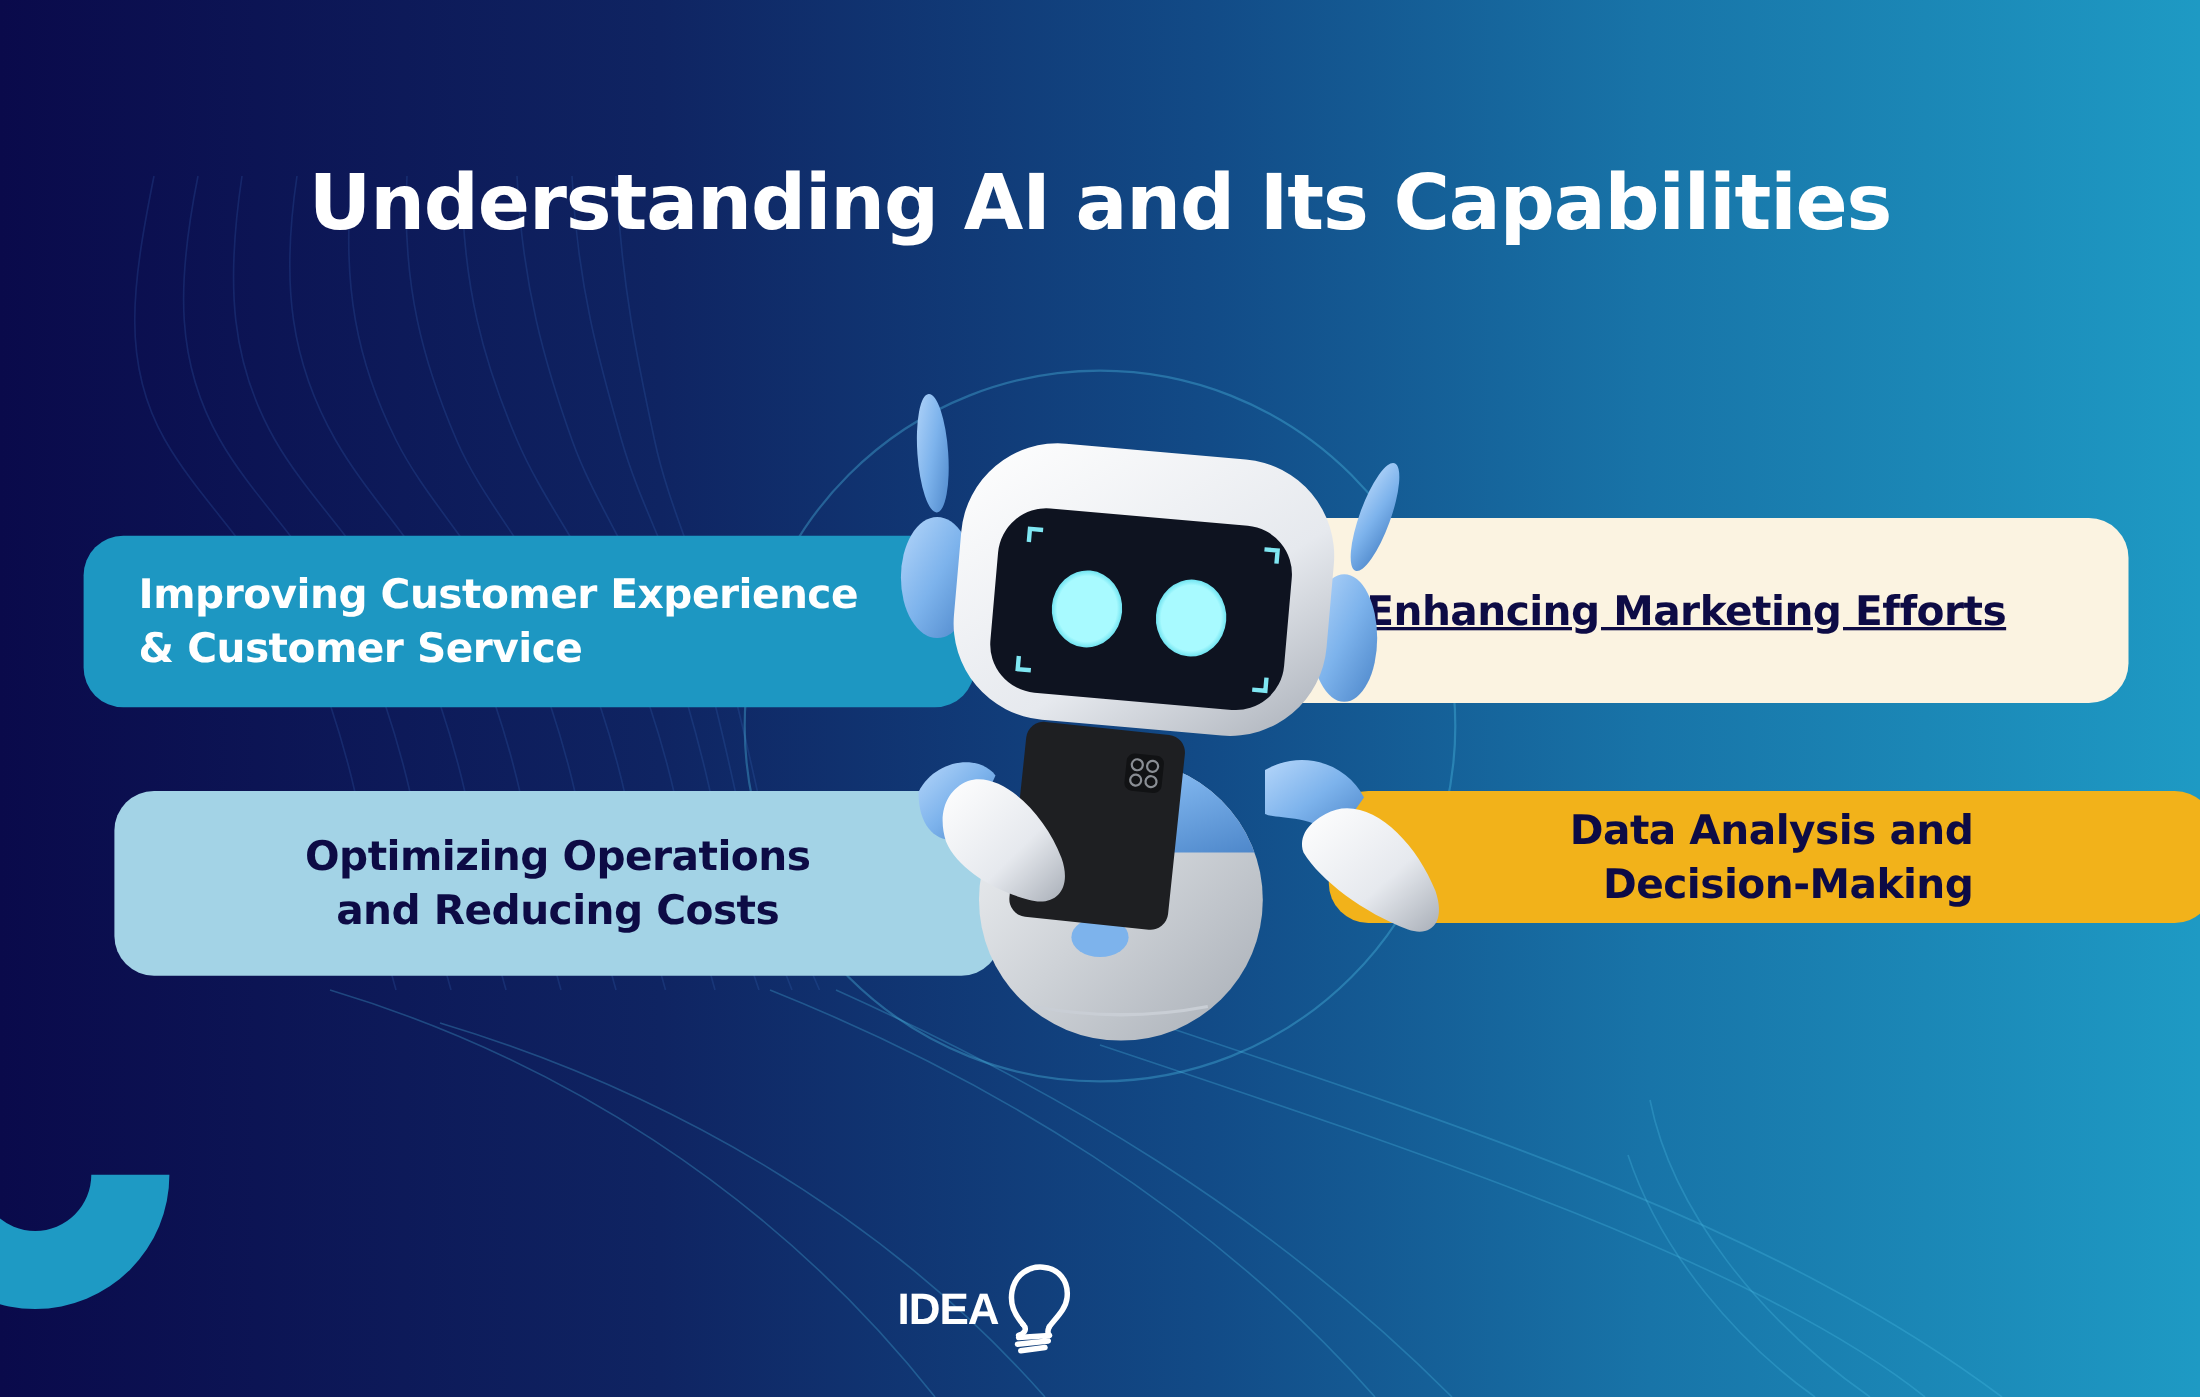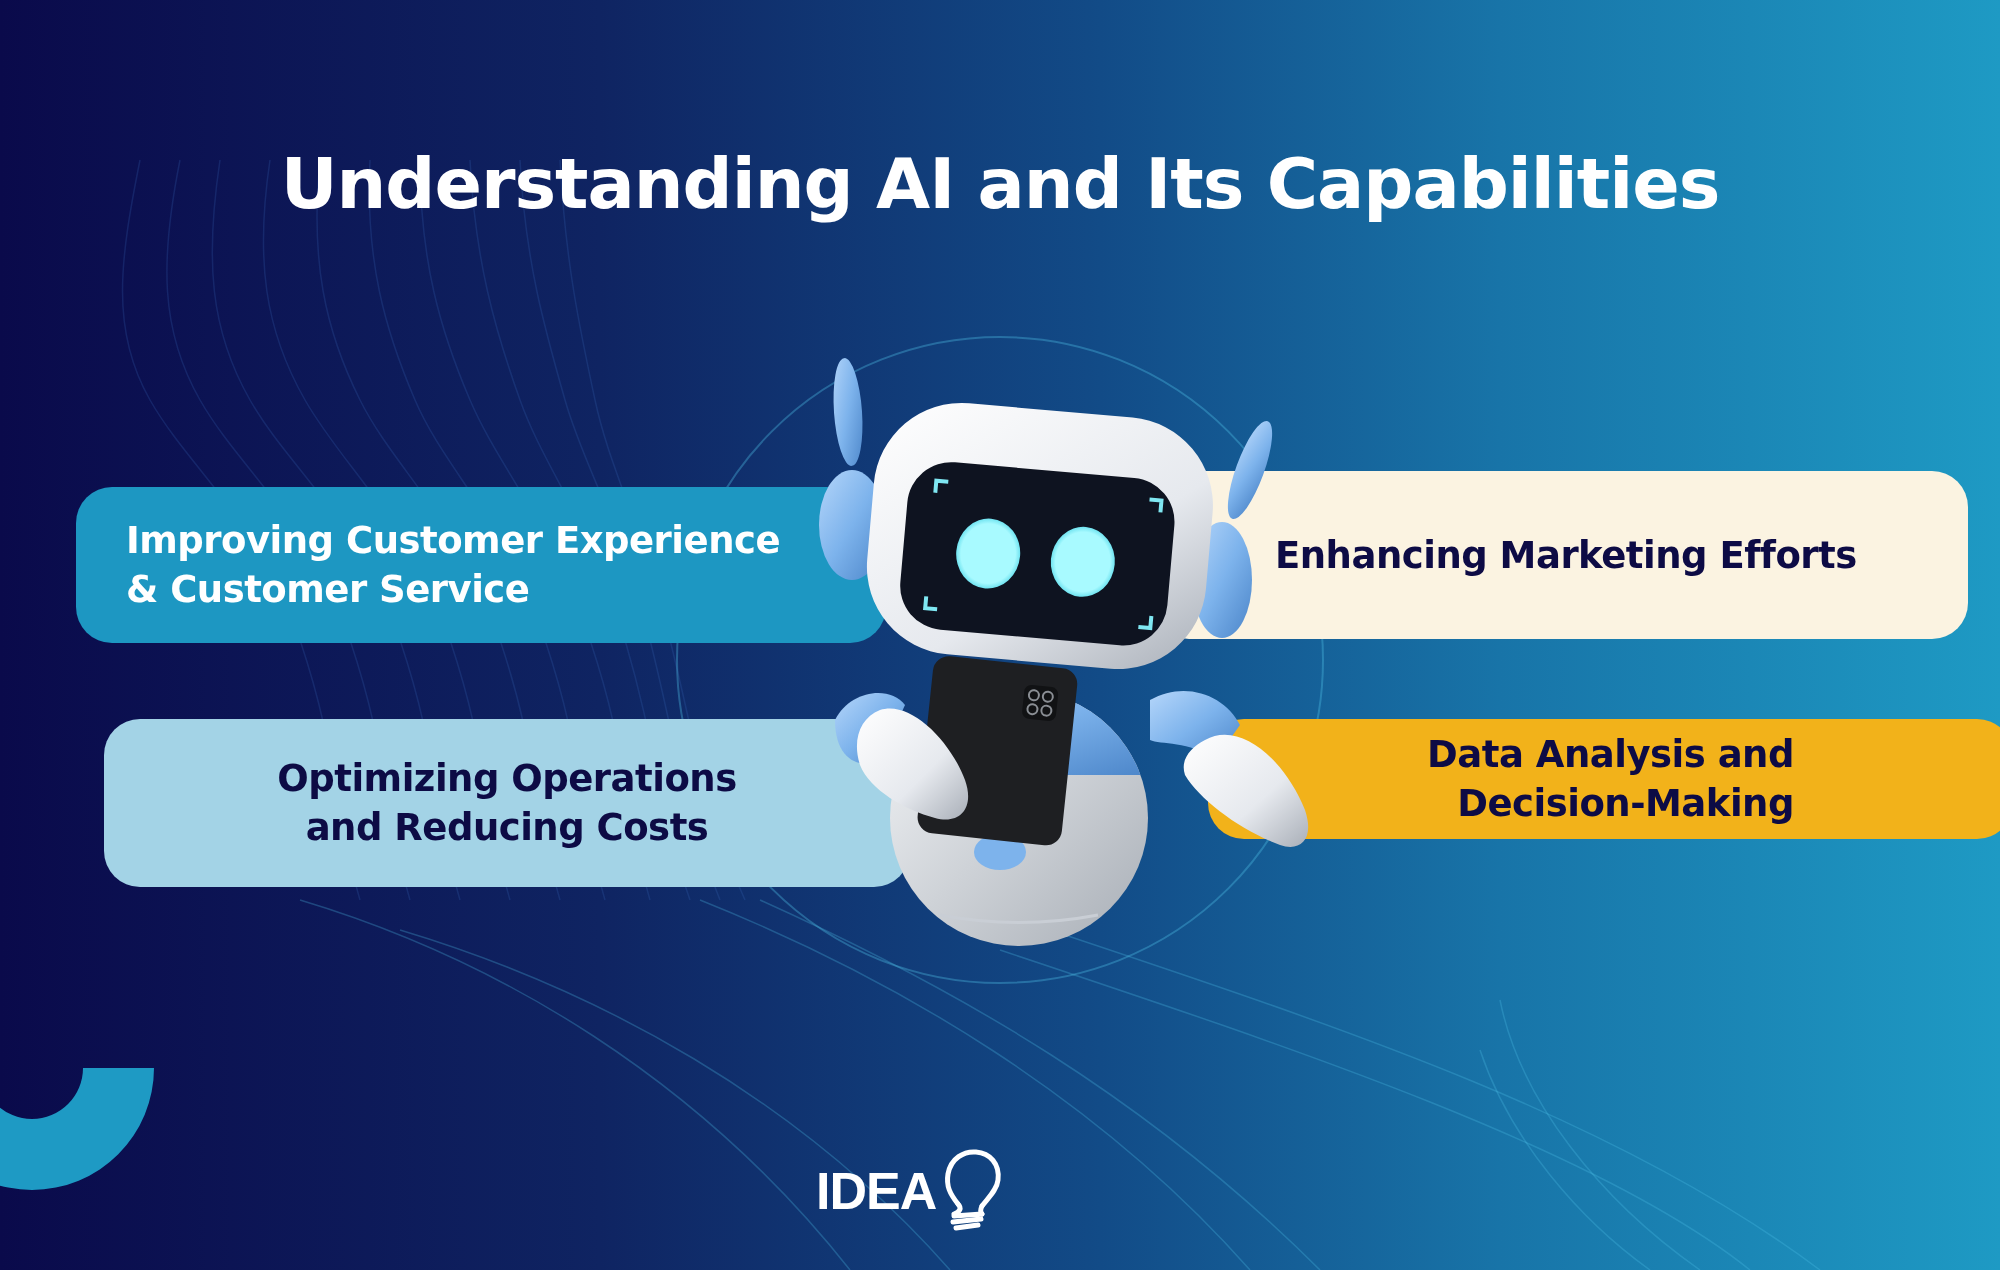--- a/index.html
+++ b/index.html
@@ -9,25 +9,25 @@
         background: linear-gradient(90deg, #0A0A4B 0%, #0F2462 30%, #124B87 55%, #1874A8 75%, #1E9AC4 100%); }
   .bg svg { position:absolute; inset:0; }
   .title { position:absolute; left:0; top:96px; width:2000px; text-align:center;
            color:#FFFFFF; font-weight:bold; font-size:70px; letter-spacing:-1px;
            white-space:nowrap; }
   .card { position:absolute; border-radius:36px; display:flex; align-items:center;
           font-weight:bold; font-size:37px; line-height:49px; box-sizing:border-box; }
   .card .txt { white-space:pre-line; letter-spacing:-0.5px; }
   .card1 { left:76px; top:471px; width:810px; height:156px; padding-left:50px; color:#FFFFFF;margin-top:16px; }
   .card2 { left:76px; top:719px; width:806px; height:168px; justify-content:center; text-align:center;margin-left:28px; }
-  .card3 { left:1153px; top:471px; width:815px; height:168px; padding-left:122px; }
+  .card3 { left:1120px; top:471px; width:815px; height:168px; padding-left:122px;text-decoration:underline; }
   .card4 { left:1208px; top:719px; width:805px; height:120px; justify-content:center; text-align:right; }
   .robot { position:absolute; left:0; top:0; width:2000px; height:1270px; pointer-events:none; }
   .logo { position:absolute; left:816px; top:1148px; height:86px; display:flex; align-items:center;
-          color:#FFFFFF; font-family:"Liberation Sans", sans-serif; font-weight:bold; font-size:52px; letter-spacing:-1px; }
+          color:#FFFFFF; font-family:"Liberation Sans", sans-serif; font-weight:bold; font-size:40px; letter-spacing:-1px; }
   .logo .bulb { width:64px; height:86px; margin:0 6px 0 4px; }
   .arc { position:absolute; left:0; top:0; width:200px; height:1270px; }
 </style>
 </head>
 <body>
 
 <div class="bg">
   <svg width="2000" height="1270" viewBox="0 0 2000 1270">
     <g fill="none" stroke="#3A6FC0" stroke-opacity="0.22" stroke-width="1.5">
       <path d="M140 160 C 120 260, 110 330, 150 400 S 260 520, 300 640 S 330 800, 360 900"></path>

